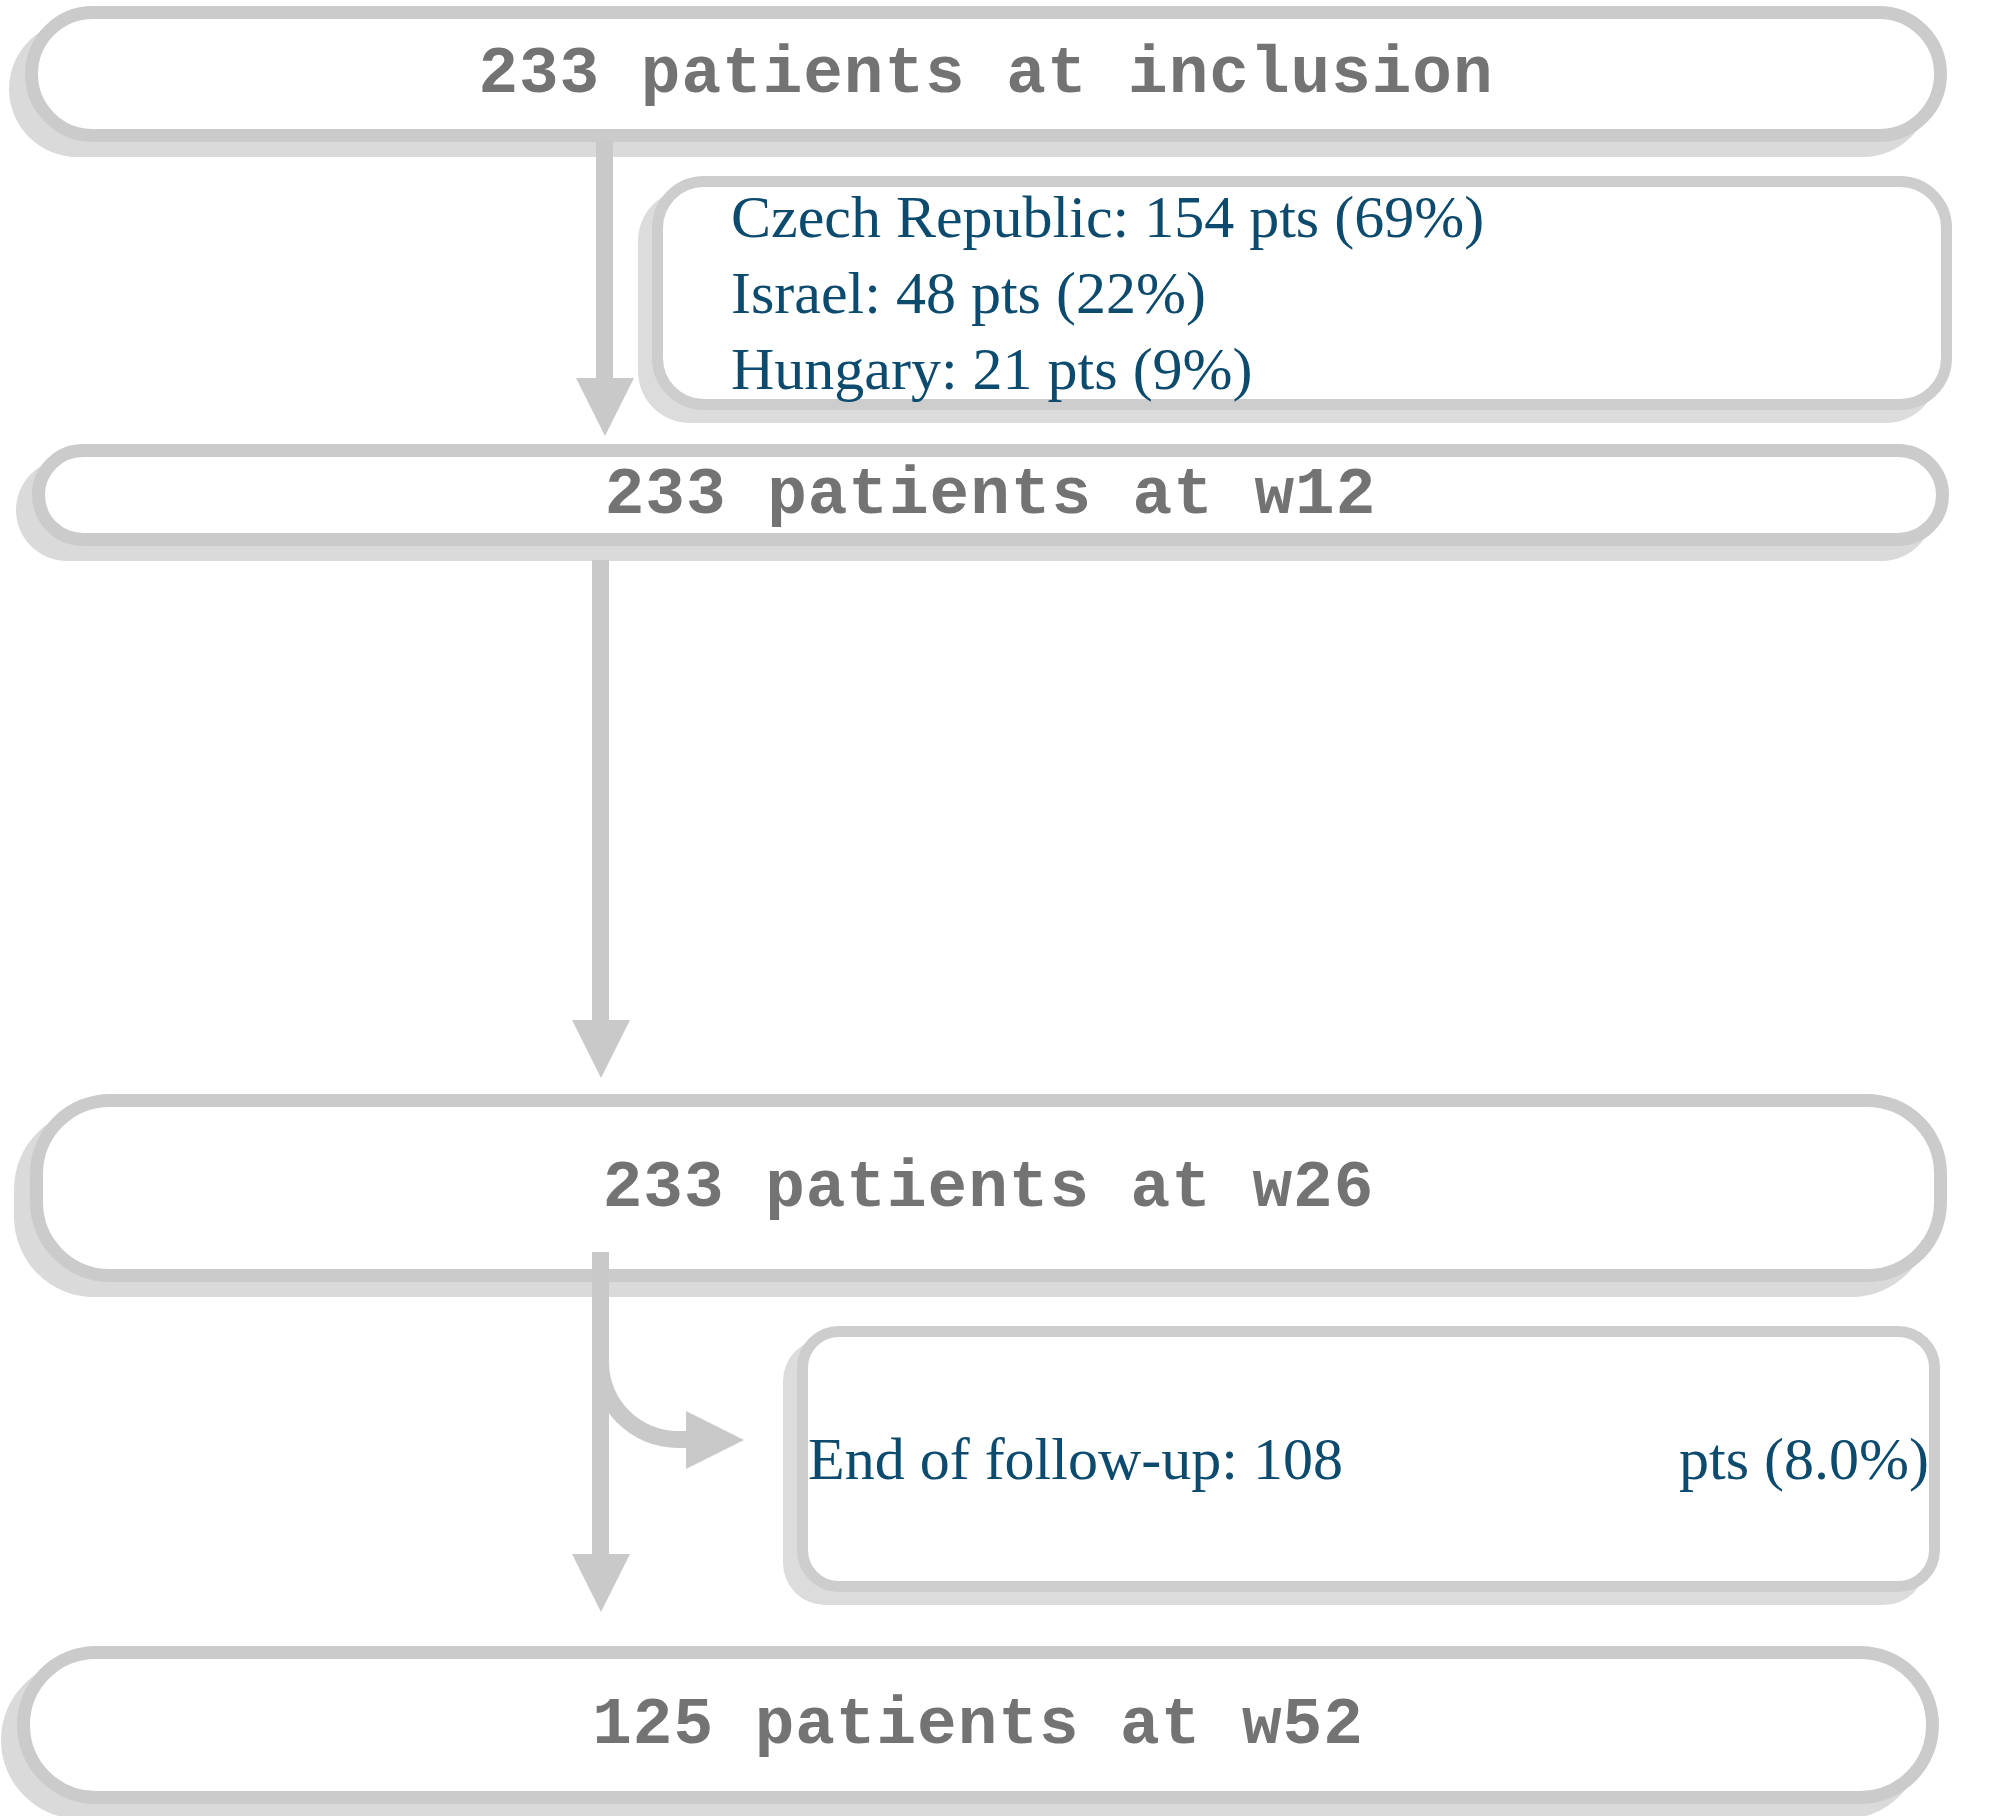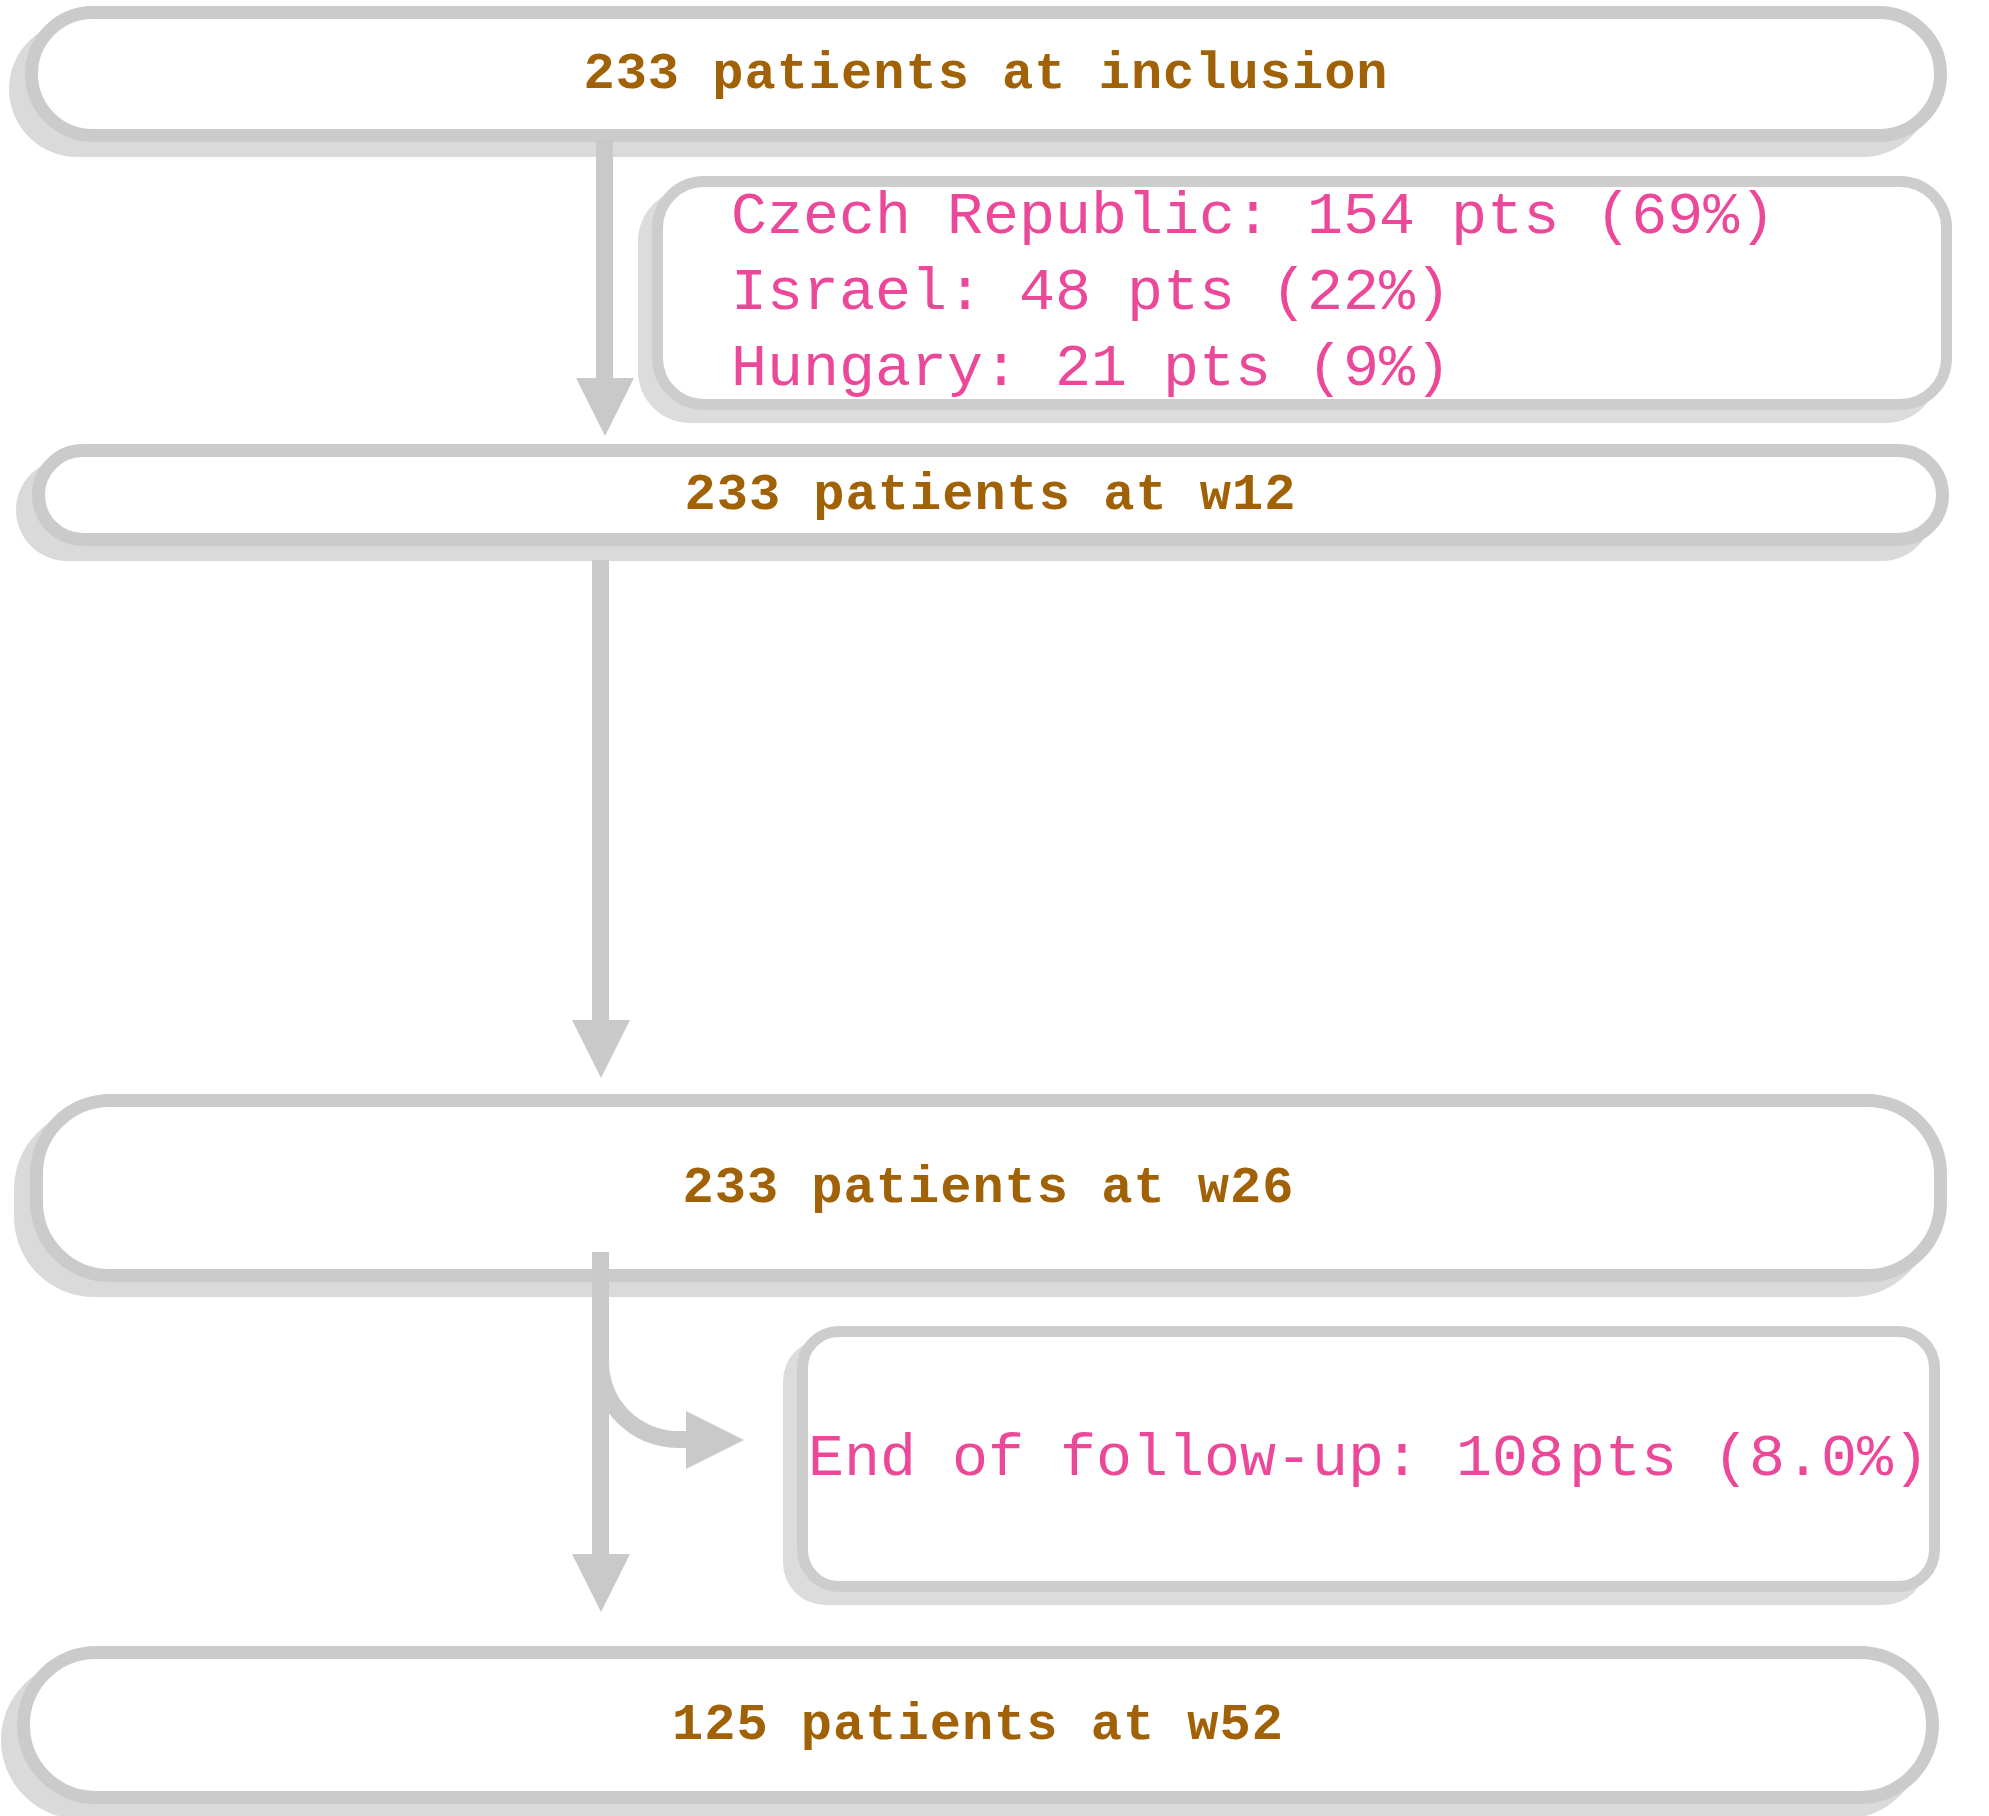--- a/index.html
+++ b/index.html
@@ -22,39 +22,40 @@
     background: #ffffff;
     border: 13px solid #cbcbcb;
     box-shadow: -16px 15px 0 0 #dadada;
     display: flex;
     align-items: center;
     justify-content: center;
     text-align: center;
   }
   .flowbox .label {
     font-weight: bold;
-    font-size: 52px;
-    color: #a16207;
+    font-size: 66px;
+    color: #737373;
     letter-spacing: 1px;
     white-space: nowrap;
   }
   .box-inclusion { left: 25px;  top: 6px;    width: 1922px; height: 136px; border-radius: 70px; }
   .box-w12       { left: 32px;  top: 444px;  width: 1917px; height: 102px; border-radius: 62px; }
   .box-w26       { left: 30px;  top: 1094px; width: 1917px; height: 188px; border-radius: 80px; }
   .box-w52       { left: 17px;  top: 1646px; width: 1922px; height: 158px; border-radius: 80px; }
 
   
   .notebox {
     position: absolute;
     box-sizing: border-box;
     background: #ffffff;
     border: 11px solid #cdcdcd;
     box-shadow: -14px 13px 0 0 #dcdcdc;
-    color: #ec4899;
+    color: #0c4a6e;
     font-size: 60px;
+    font-family: Liberation Serif, serif;
   }
   .box-countries {
     left: 652px; top: 176px; width: 1300px; height: 234px;
     border-radius: 52px;
     display: flex;
     flex-direction: column;
     justify-content: center;
     padding-left: 68px;
   }
   .box-countries .note-line {

